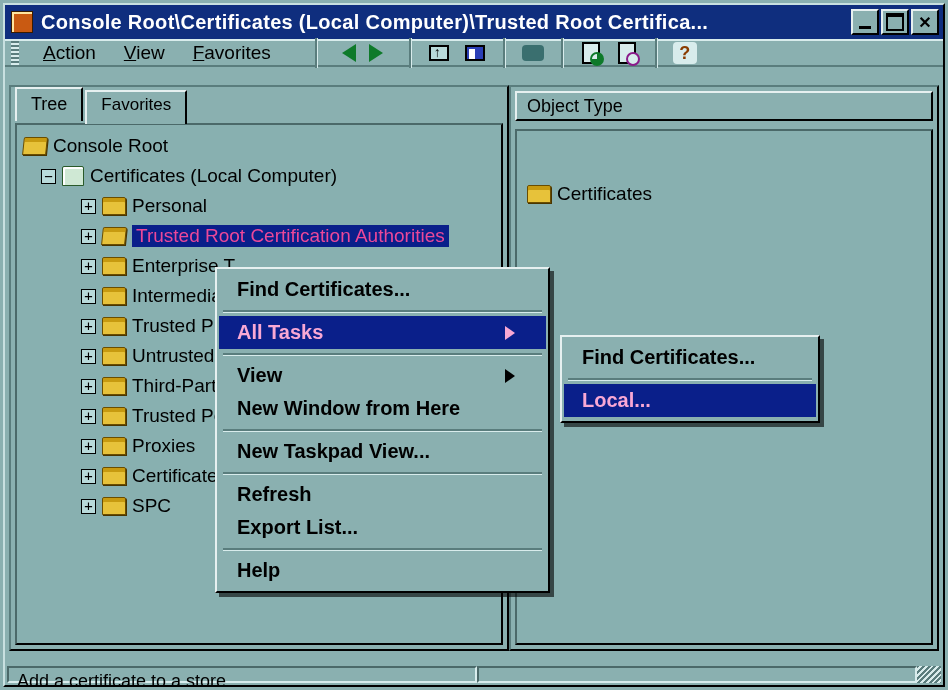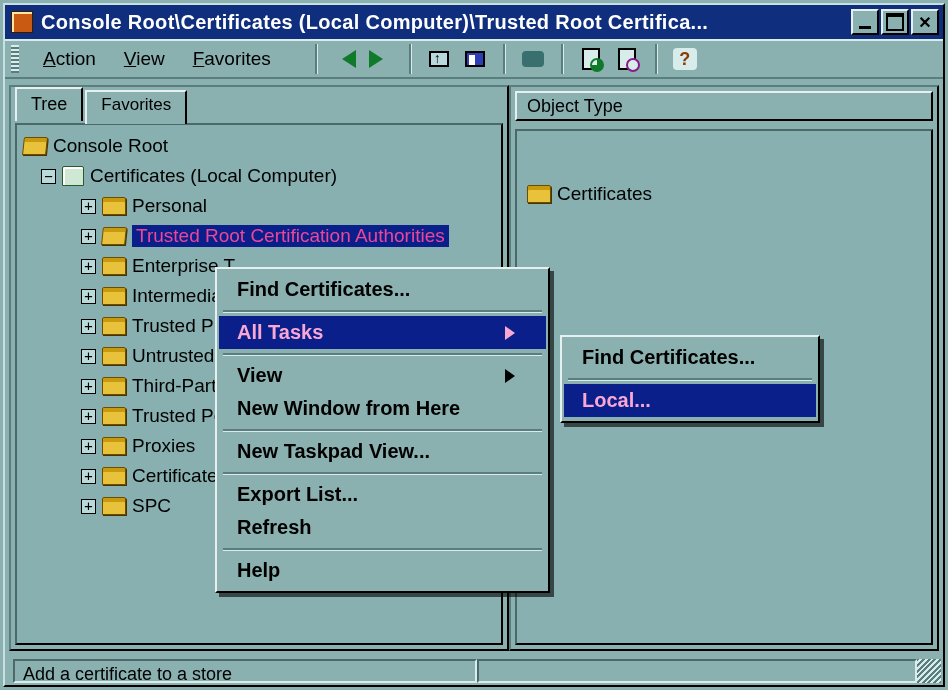--- a/index.html
+++ b/index.html
@@ -52,21 +52,21 @@
     font-size: 16px; font-weight: bold; color: #000;
     cursor: default;
   }
   .caption-btn.min::after { content: ""; width: 12px; height: 3px; background:#000; margin-top:10px;}
   .caption-btn.max::after { content: ""; width: 14px; height: 12px; border:2px solid #000; border-top-width:4px;}
   .caption-btn.close { font-family: Arial; }
 
   
   .menubar {
     display: flex; align-items: center;
-    height: 40px;
+    height: 28px;
     border-bottom: 2px solid #5a7d7d;
     border-top: 2px solid #d8ecec;
     padding-left: 6px;
   }
   .grip {
     width: 8px; height: 28px; margin-right: 10px;
     background: repeating-linear-gradient(#d8ecec 0 2px, #5a7d7d 2px 4px);
   }
   .menu-item {
     padding: 4px 14px;
@@ -210,21 +210,21 @@
     background:#5a7d7d; box-shadow:0 1px #d8ecec;}
   .submenu-arrow{
     width:0;height:0;border:7px solid transparent;border-left:10px solid currentColor;
     margin-left:30px;
   }
   #ctx-main{ left:210px; top:262px; width:335px;}
   #ctx-sub { left:555px; top:330px; width:260px;}
 
   
   .statusbar{
-    position:absolute; left:8px; right:2px; bottom:2px; height:24px;
+    position:absolute; left:2px; right:2px; bottom:2px; height:17px;
     display:flex;
   }
   .status-cell{
     flex:1;
     border:2px solid #d8ecec;
     border-top-color:#4b6969; border-left-color:#4b6969;
     padding:3px 8px;
     font-size:18px;
   }
   .status-cell.small{ flex:0 0 440px;}
@@ -402,24 +402,24 @@
     </div>
     <div class="ctx-item">
       <span>New Window from Here</span>
     </div>
     <div class="ctx-sep"></div>
     <div class="ctx-item">
       <span>New Taskpad View...</span>
     </div>
     <div class="ctx-sep"></div>
     <div class="ctx-item">
+      <span>Refresh</span>
+    </div>
+    <div class="ctx-item">
       <span>Export List...</span>
-    </div>
-    <div class="ctx-item">
-      <span>Refresh</span>
     </div>
     <div class="ctx-sep"></div>
     <div class="ctx-item">
       <span>Help</span>
     </div>
   </div>
 
   <div id="ctx-sub" class="ctx">
     <div class="ctx-item">
       <span>Find Certificates...</span>

